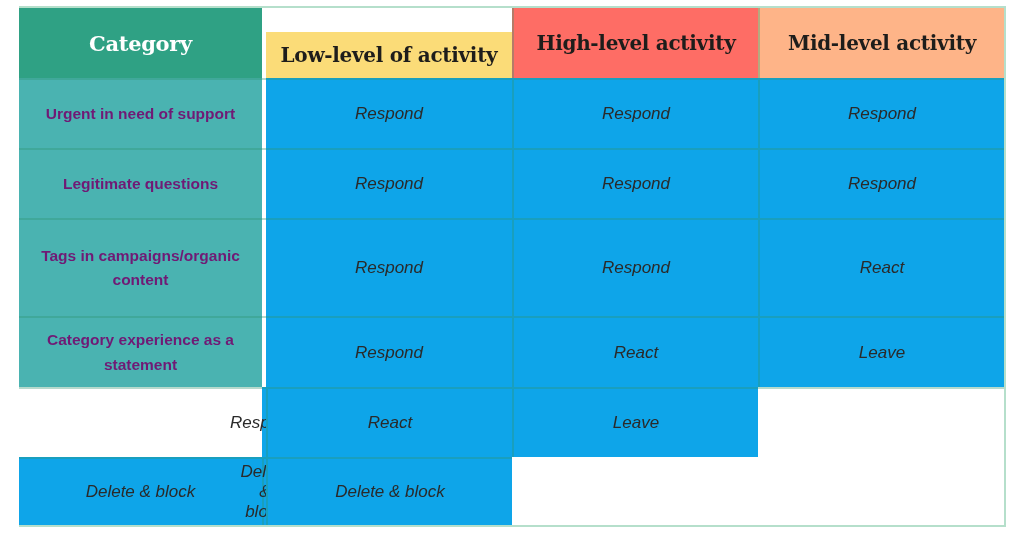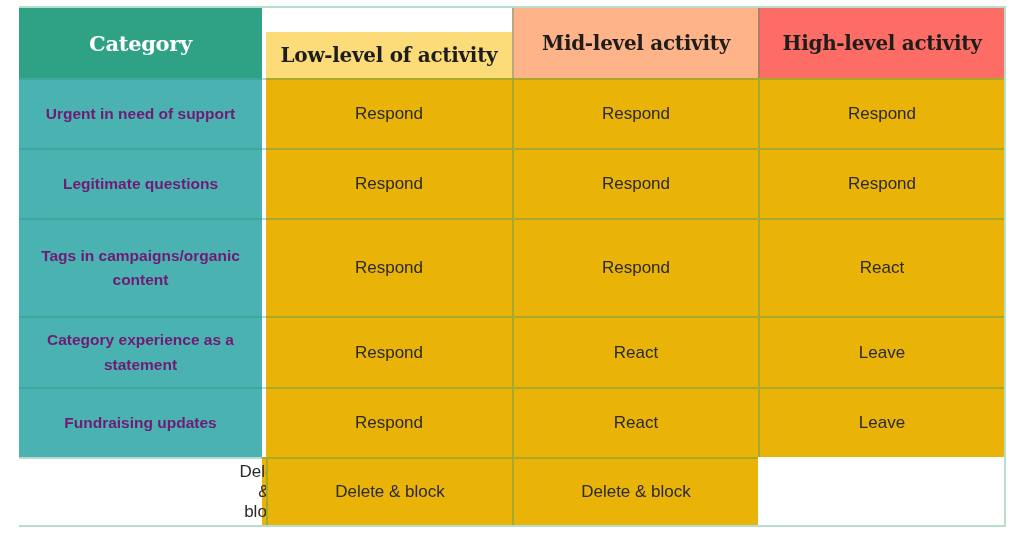--- a/index.html
+++ b/index.html
@@ -41,38 +41,39 @@
     color: #701a75;
     font-weight: 700;
     font-size: 15.5px;
     line-height: 1.55;
     padding: 0 20px;
   }
   
   .val {
     font-size: 17px;
     color: #2a2a2a;
-    background: #eab308;
+    background: #0ea5e9;
+    font-style: italic;
   }
   
   .gap { background: #ffffff; }
   
   .bt { border-top: 2px solid rgba(47, 150, 113, 0.35); }
   .bl { border-left: 2px solid rgba(47, 150, 113, 0.35); }
 </style>
 </head>
 <body>
 
 <div class="matrix-table">
 
   <div class="cell head head-category" style="background-color: rgb(47, 161, 132);">Category</div>
   <div class="gap"></div>
   <div class="cell head" style="background-color: rgb(251, 220, 120); margin-top: 24px;">Low-level of activity</div>
+  <div class="cell head bl" style="background-color: rgb(254, 109, 101);">High-level activity</div>
   <div class="cell head bl" style="background-color: rgb(254, 180, 136);">Mid-level activity</div>
-  <div class="cell head bl" style="background-color: rgb(254, 109, 101);">High-level activity</div>
 
   <div class="cell cat bt" style="background-color: rgb(74, 179, 177);">Urgent in need of support</div>
   <div class="gap bt"></div>
   <div class="cell val bt">Respond</div>
   <div class="cell val bt bl">Respond</div>
   <div class="cell val bt bl">Respond</div>
 
   <div class="cell cat bt" style="background-color: rgb(74, 179, 177);">Legitimate questions</div>
   <div class="gap bt"></div>
   <div class="cell val bt">Respond</div>
@@ -84,21 +85,20 @@
   <div class="cell val bt">Respond</div>
   <div class="cell val bt bl">Respond</div>
   <div class="cell val bt bl">React</div>
 
   <div class="cell cat bt" style="background-color: rgb(74, 179, 177);">Category experience as a statement</div>
   <div class="gap bt"></div>
   <div class="cell val bt">Respond</div>
   <div class="cell val bt bl">React</div>
   <div class="cell val bt bl">Leave</div>
 
-  <div class="cell cat bt" style="background-color: rgb(74, 179, 177);">Fundraising updates</div>
   <div class="gap bt"></div>
   <div class="cell val bt">Respond</div>
   <div class="cell val bt bl">React</div>
   <div class="cell val bt bl">Leave</div>
 
   <div class="gap bt"></div>
   <div class="cell val bt">Delete &amp; block</div>
   <div class="cell val bt bl">Delete &amp; block</div>
   <div class="cell val bt bl">Delete &amp; block</div>
 

